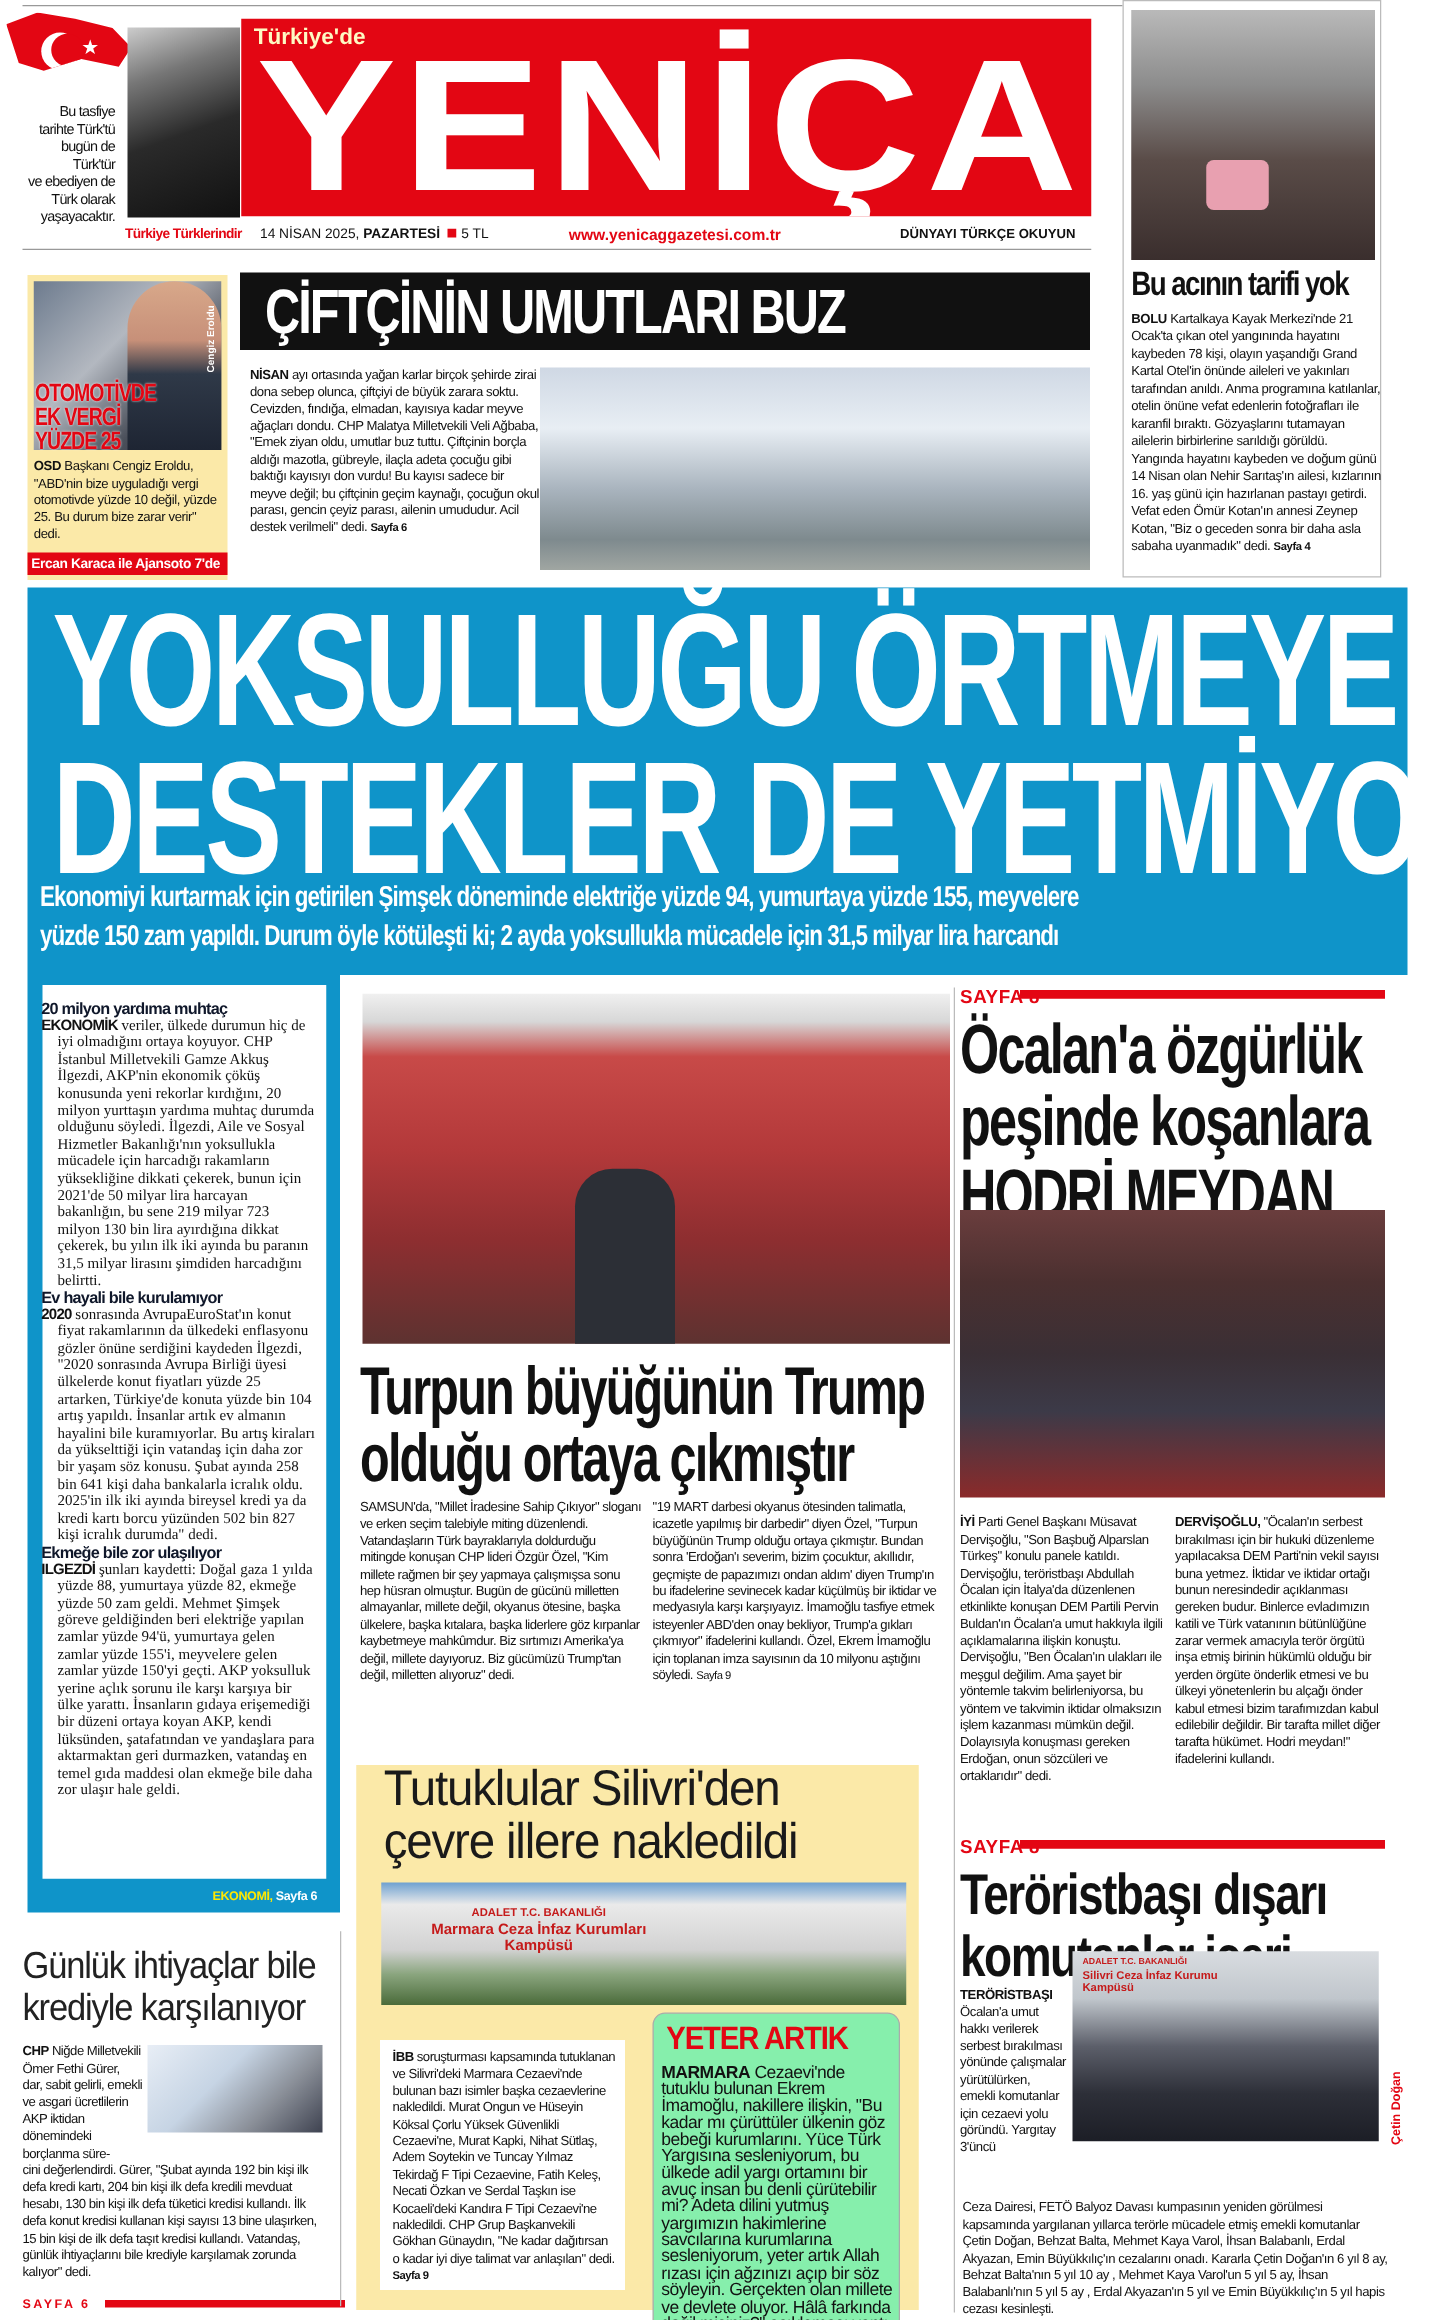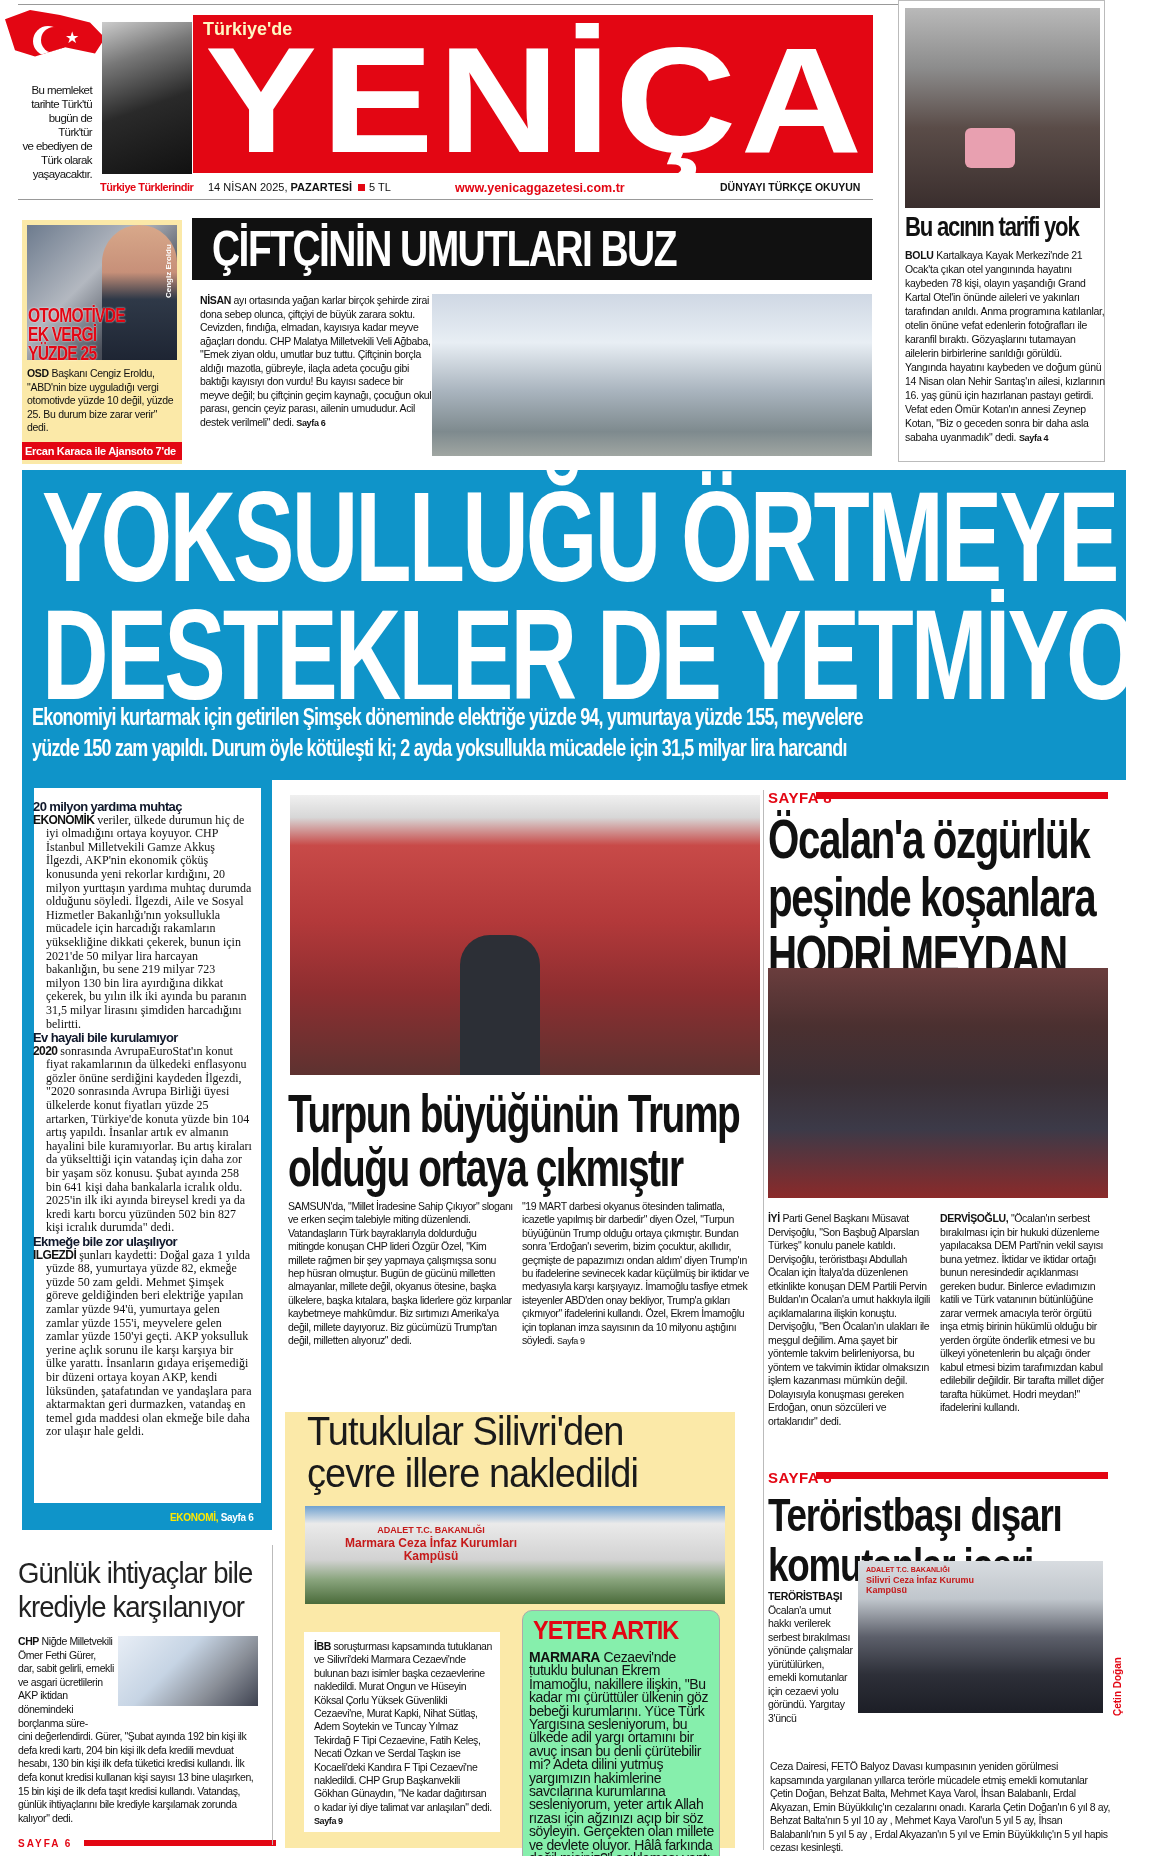--- a/index.html
+++ b/index.html
@@ -96,21 +96,21 @@
 </head>
 <body>
 
 <div class="hr" style="left:18px;top:4px;width:880px"></div>
 <div class="abs flag">
   <div class="moon"></div>
     <div class="moon2"></div>
     <div class="star">★</div>
 </div>
 <div class="abs quote">
-  <div>Bu memleket</div>
+  <div>Bu tasfiye</div>
     <div>tarihte Türk'tü</div>
     <div>bugün de</div>
     <div>Türk'tür</div>
     <div>ve ebediyen de</div>
     <div>Türk olarak</div>
     <div>yaşayacaktır.</div>
 </div>
 <div class="abs ataturk"></div>
 <div class="abs mast">
   <div class="pre">Türkiye'de</div>

